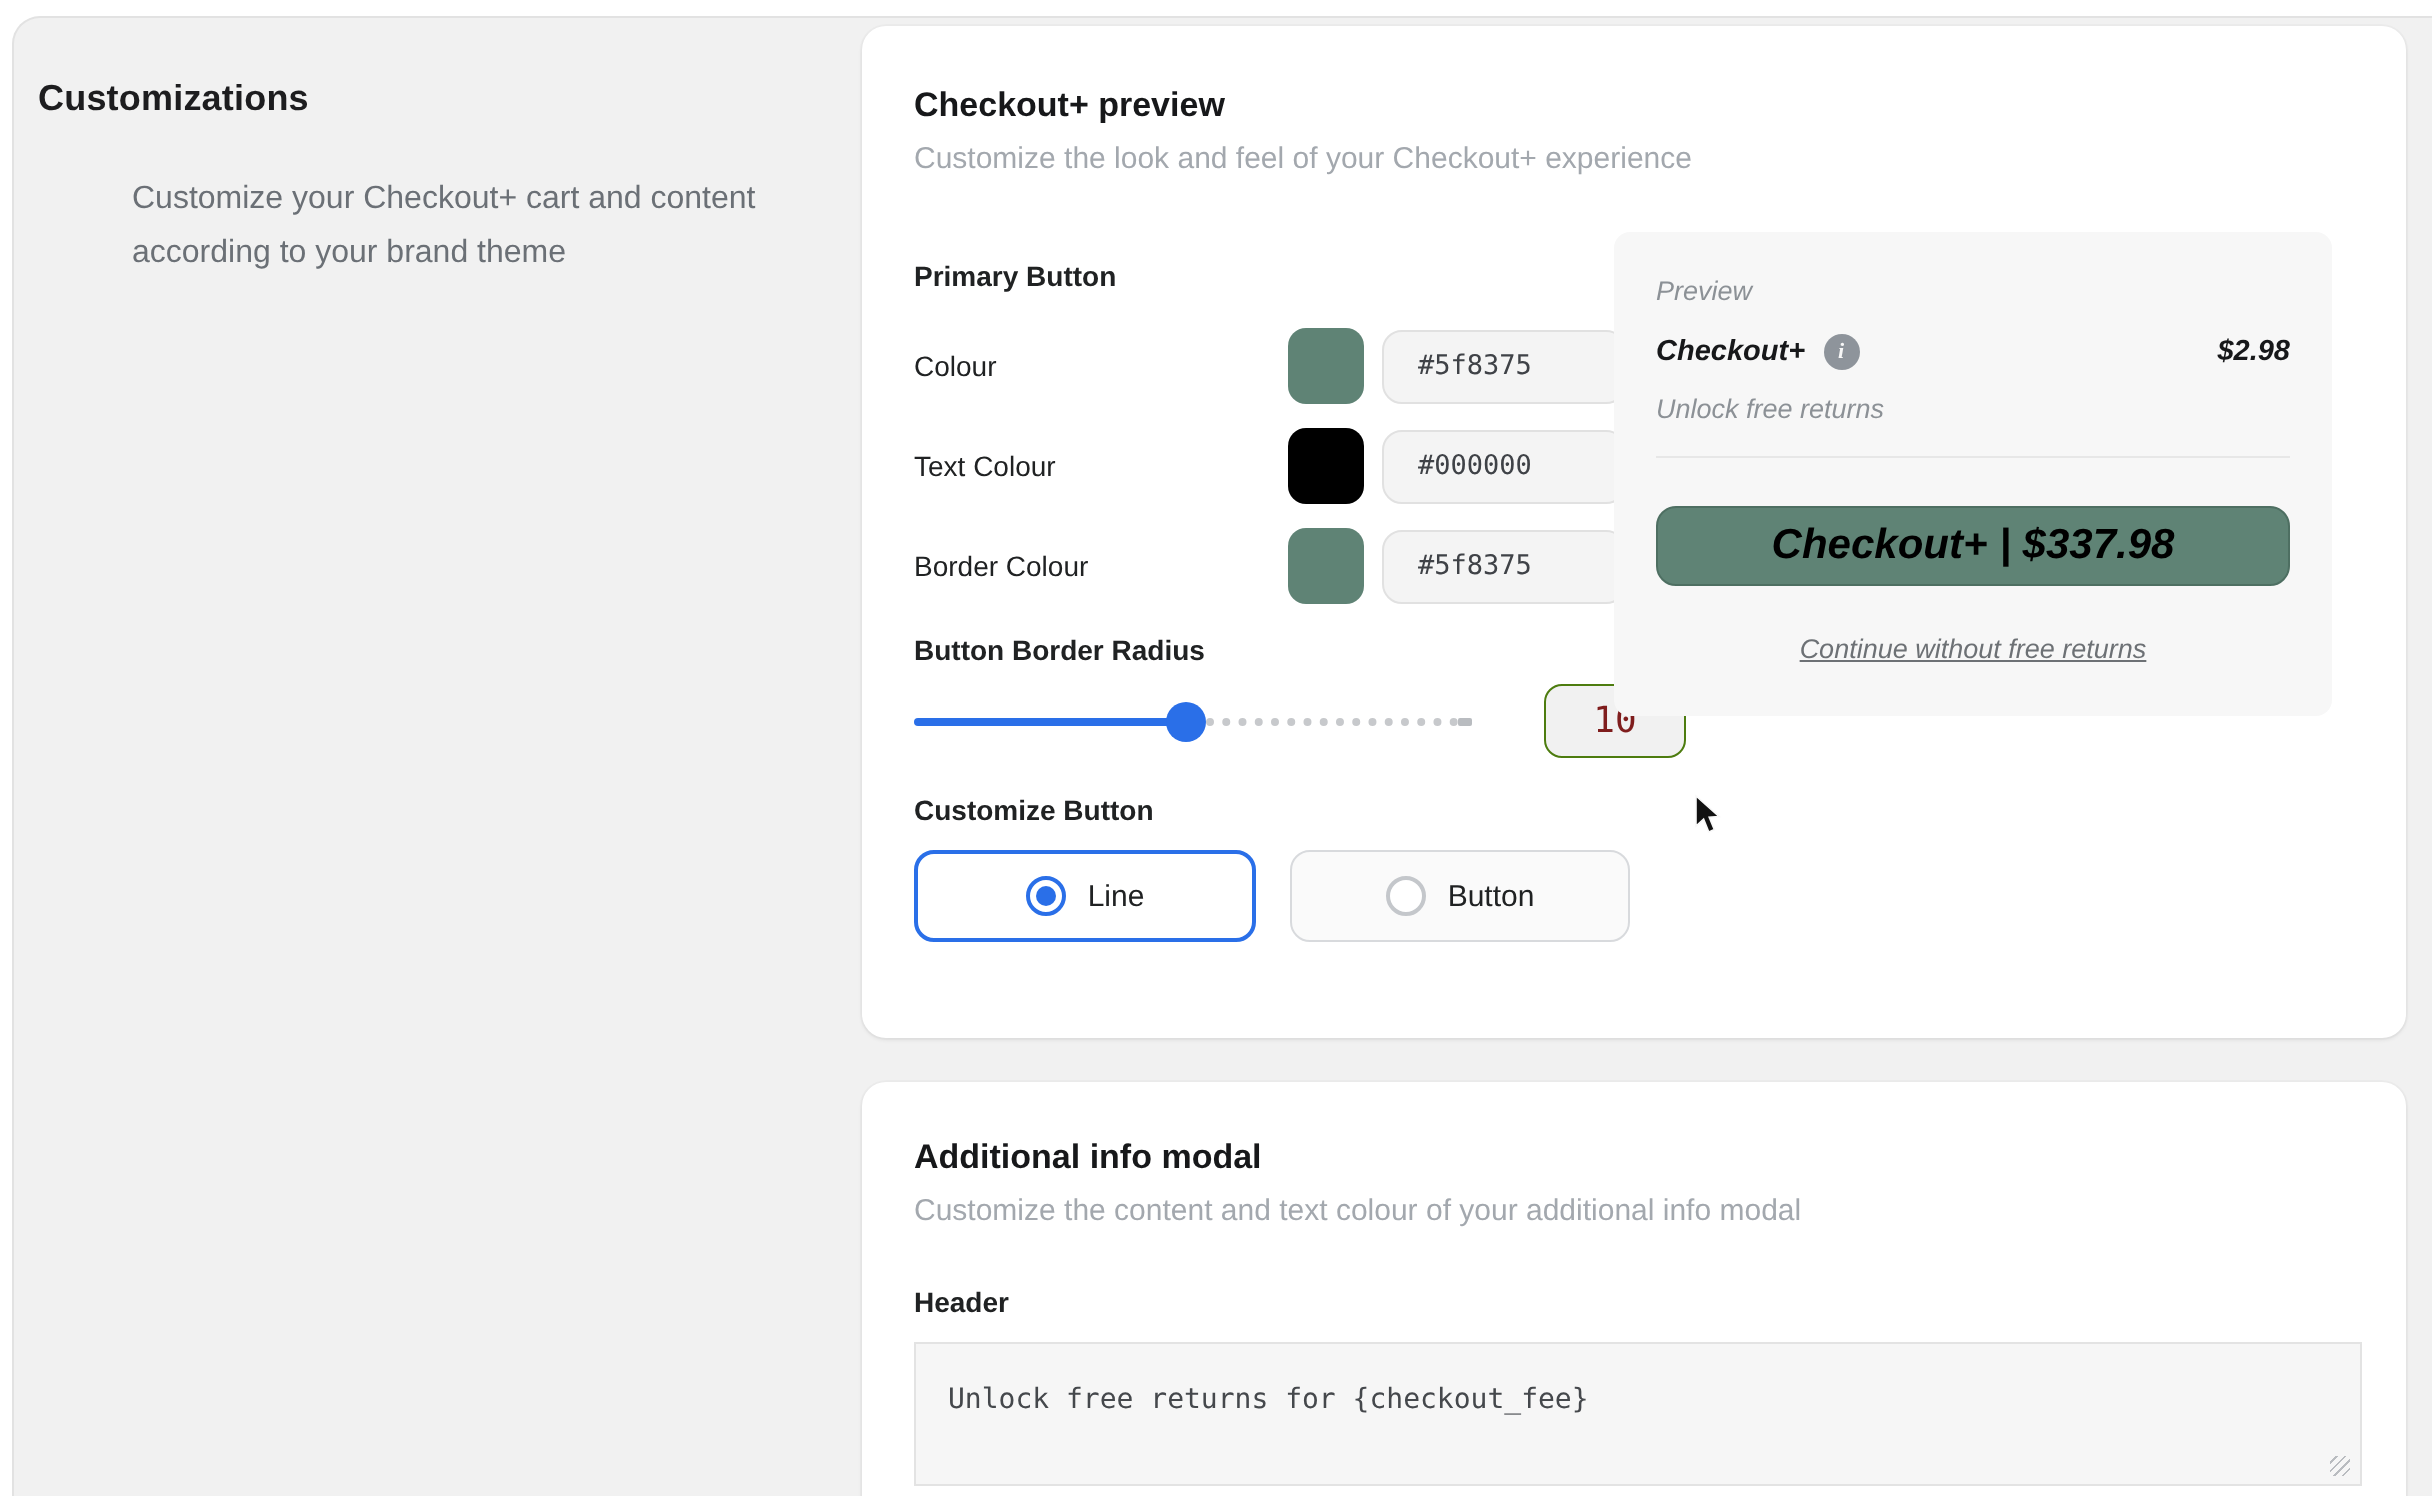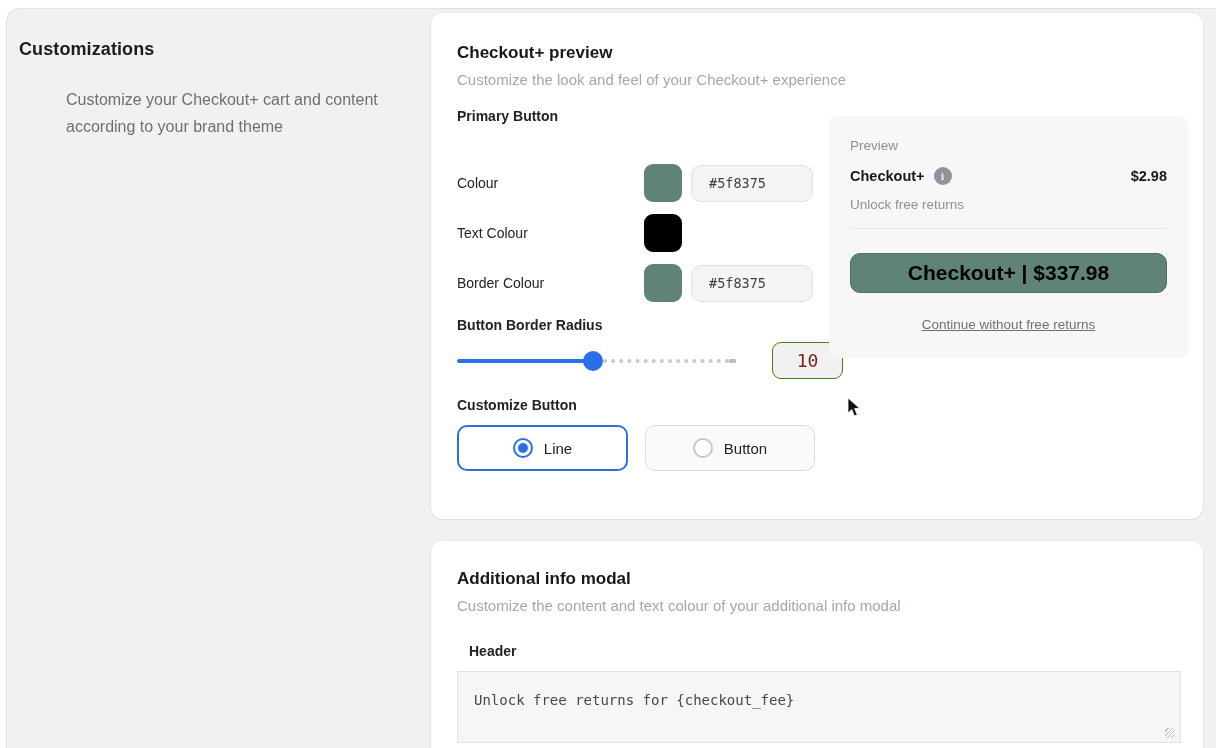--- a/index.html
+++ b/index.html
@@ -58,22 +58,22 @@
   .radio-card .rlabel { font-size:15px; color:#202223; }
   .radio-line { left:26px; width:171px; background:#ffffff; border:2px solid #2a6fe8; }
   .radio-button { left:214px; width:170px; background:#fafafa; border:1px solid #d8dadd; }
   .radio-dot { width:20px; height:20px; border-radius:50%; position:relative; }
   .radio-dot.on  { border:2px solid #2a6fe8; background:#fff; }
   .radio-dot.on::after { content:""; position:absolute; left:3px; top:3px; width:10px; height:10px;
      border-radius:50%; background:#2a6fe8; }
   .radio-dot.off { border:2px solid #c4c7cb; background:#fff; }
 
   
-  .preview-panel { position:absolute; left:398px; top:103px; width:359px; height:242px;
-     background:#f7f7f7; border-radius:8px; padding:22px 21px; }
+  .preview-panel { position:absolute; left:376px; top:103px; width:359px; height:242px;
+     background:#f7f7f7; border-radius:8px; padding:22px 21px;font-style:italic; }
   .preview-label { font-size:13.5px; color:#8c9196; }
   .preview-row { margin-top:14px; display:flex; align-items:center; }
   .preview-name { font-size:14.5px; font-weight:700; color:#17181a; }
   .info-icon { margin-left:9px; width:18px; height:18px; border-radius:50%;
      background:#8e949b; color:#f7f7f7; font-size:11px; font-weight:700;
      display:inline-flex; align-items:center; justify-content:center;
      font-family:"Liberation Serif", serif; }
   .preview-price { margin-left:auto; font-size:14.5px; font-weight:700; color:#17181a; }
   .preview-desc { margin-top:12px; font-size:13.5px; color:#8c9196; }
   .preview-divider { margin-top:16px; border-top:1px solid #e7e7e7; }
@@ -104,31 +104,32 @@
     <h2>Customizations</h2>
     <p>Customize your Checkout+ cart and content according to your brand theme</p>
   </div>
 
   <div class="card card1">
     <div style="position:absolute; left:26px; top:30px;">
       <h3>Checkout+ preview</h3>
       <div class="subtitle">Customize the look and feel of your Checkout+ experience</div>
     </div>
 
-    <div class="section-label" style="position:absolute; left:26px; top:95px;">Primary Button</div>
+    <div class="section-label" style="position:absolute; left:26px; top:117px;">Primary Button</div>
 
     <div class="field-row" style="left:26px; top:151px; width:360px;">
       <span class="flabel">Colour</span>
       <span class="swatch" style="background: rgb(95, 131, 117);"></span>
       <span class="hex-input">#5f8375</span>
     </div>
 
     <div class="field-row" style="left:26px; top:201px; width:360px;">
       <span class="flabel">Text Colour</span>
       <span class="swatch" style="background: rgb(0, 0, 0);"></span>
+      <span class="hex-input">#000000</span>
     </div>
 
     <div class="field-row" style="left:26px; top:251px; width:360px;">
       <span class="flabel">Border Colour</span>
       <span class="swatch" style="background: rgb(95, 131, 117);"></span>
       <span class="hex-input">#5f8375</span>
     </div>
 
     <div class="section-label" style="position:absolute; left:26px; top:304px; font-weight:600;">Button Border Radius</div>
 
@@ -163,21 +164,21 @@
       <div class="preview-button" style="background: rgb(95, 131, 117);">Checkout+ | $337.98</div>
       <div class="preview-link">Continue without free returns</div>
     </div>
   </div>
 
   <div class="card card2">
     <div style="position:absolute; left:26px; top:28px;">
       <h3>Additional info modal</h3>
       <div class="subtitle">Customize the content and text colour of your additional info modal</div>
     </div>
-    <div class="section-label" style="position:absolute; left:38px; top:102px; font-weight:600;">Header</div>
+    <div class="section-label" style="position:absolute; left:26px; top:102px; font-weight:600;">Header</div>
     <div class="header-textarea">
       <span>Unlock free returns for {checkout_fee}</span>
       <span class="resize-handle"></span>
     </div>
     <div class="char-counter">38/80 characters</div>
   </div>
 
   <svg class="cursor" viewBox="0 0 15 21">
     <path d="M1,1 L1,16 L4.8,12.6 L7.4,19 L10.2,17.8 L7.6,11.6 L12.6,11.3 Z" fill="#111" stroke="#f8f8f8" stroke-width="0.8"></path>
   </svg>

